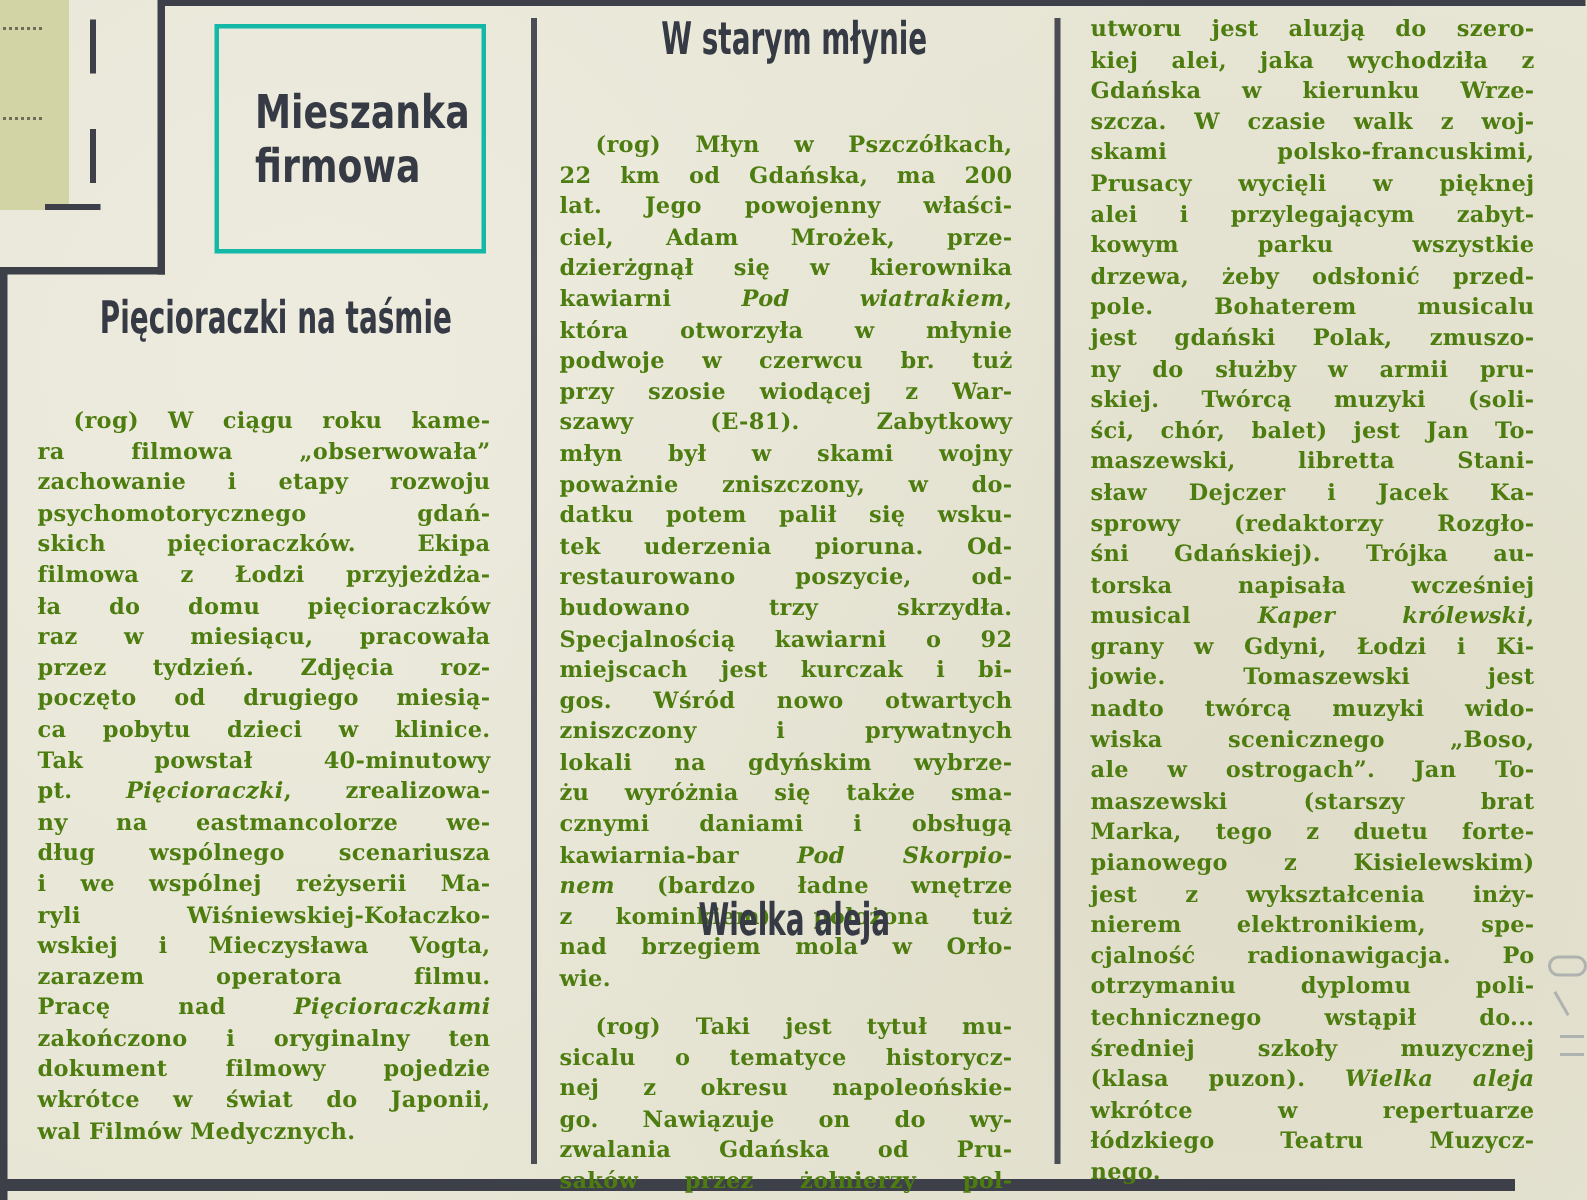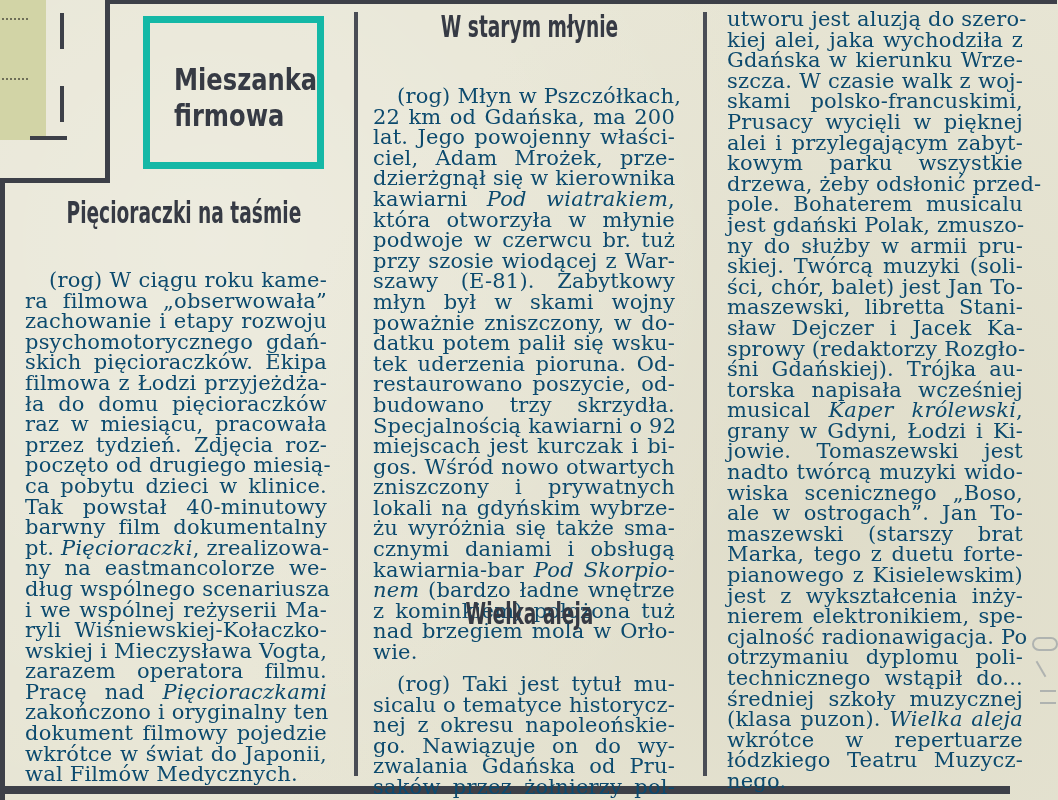--- a/index.html
+++ b/index.html
@@ -26,40 +26,40 @@
   
   .frame-top { position: absolute; left: 107px; top: 0; width: 950px; height: 4px; background: #3d4048; }
   .frame-v1 { position: absolute; left: 105px; top: 0; width: 5px; height: 183px; background: #3d4048; }
   .frame-h1 { position: absolute; left: 0; top: 178px; width: 110px; height: 5px; background: #3d4048; }
   .frame-v2 { position: absolute; left: 0; top: 178px; width: 5px; height: 622px; background: #3d4048; }
   .bottom-bar { position: absolute; left: 0; top: 786px; width: 1010px; height: 8px; background: #3d4048; }
   .col-rule { position: absolute; width: 4px; background: #4a4d55; }
 
   .title-box {
     position: absolute; left: 143px; top: 16px; width: 181px; height: 153px;
-    border: 7px solid #14b8a6; box-sizing: border-box;
+    border: 3px solid #14b8a6; box-sizing: border-box;
   }
   .title-box h1 {
     position: absolute; left: 24px; top: 38px; margin: 0;
     font-family: "DejaVu Sans", "Liberation Sans", sans-serif;
     font-weight: bold; font-size: 31px; line-height: 36px;
     transform: scaleX(0.78); transform-origin: left top;
     color: #363a44; letter-spacing: 0px; white-space: nowrap;
   }
   .headline {
     position: absolute; margin: 0;
     font-family: "DejaVu Sans", "Liberation Sans", sans-serif;
     font-weight: bold; color: #363a44;
     font-size: 30px; line-height: 34px; white-space: nowrap;
     transform: scaleX(0.62); transform-origin: center top;
     text-align: center;
   }
   .col {
-    position: absolute; font-size: 21px; line-height: 20.6px;
-    font-weight: normal; color: #0c4a6e; letter-spacing: 0.2px;
+    position: absolute; font-size: 15px; line-height: 20.6px;
+    font-weight: bold; color: #4d7c0f; letter-spacing: 0.2px;
   }
   .col .line { display: block; white-space: nowrap; text-align: justify; text-align-last: justify; height: 20.6px; }
   .col .line.last { text-align-last: left; }
   .col .indent { padding-left: 24px; margin-top: 40px; }
   .col em { font-style: italic; }
   .pencil {
     position: absolute; border: 2px solid #9aa0a4; opacity: 0.7;
   }
 </style>
 </head>
@@ -99,21 +99,20 @@
     <span class="line">zachowanie i etapy rozwoju</span>
     <span class="line">psychomotorycznego gdań-</span>
     <span class="line">skich pięcioraczków. Ekipa</span>
     <span class="line">filmowa z Łodzi przyjeżdża-</span>
     <span class="line">ła do domu pięcioraczków</span>
     <span class="line">raz w miesiącu, pracowała</span>
     <span class="line">przez tydzień. Zdjęcia roz-</span>
     <span class="line">poczęto od drugiego miesią-</span>
     <span class="line">ca pobytu dzieci w klinice.</span>
     <span class="line">Tak powstał 40-minutowy</span>
-    <span class="line">barwny film dokumentalny</span>
     <span class="line">pt. <em>Pięcioraczki</em>, zrealizowa-</span>
     <span class="line">ny na eastmancolorze we-</span>
     <span class="line">dług wspólnego scenariusza</span>
     <span class="line">i we wspólnej reżyserii Ma-</span>
     <span class="line">ryli Wiśniewskiej-Kołaczko-</span>
     <span class="line">wskiej i Mieczysława Vogta,</span>
     <span class="line">zarazem operatora filmu.</span>
     <span class="line">Pracę nad <em>Pięcioraczkami</em></span>
     <span class="line">zakończono i oryginalny ten</span>
     <span class="line">dokument filmowy pojedzie</span>

